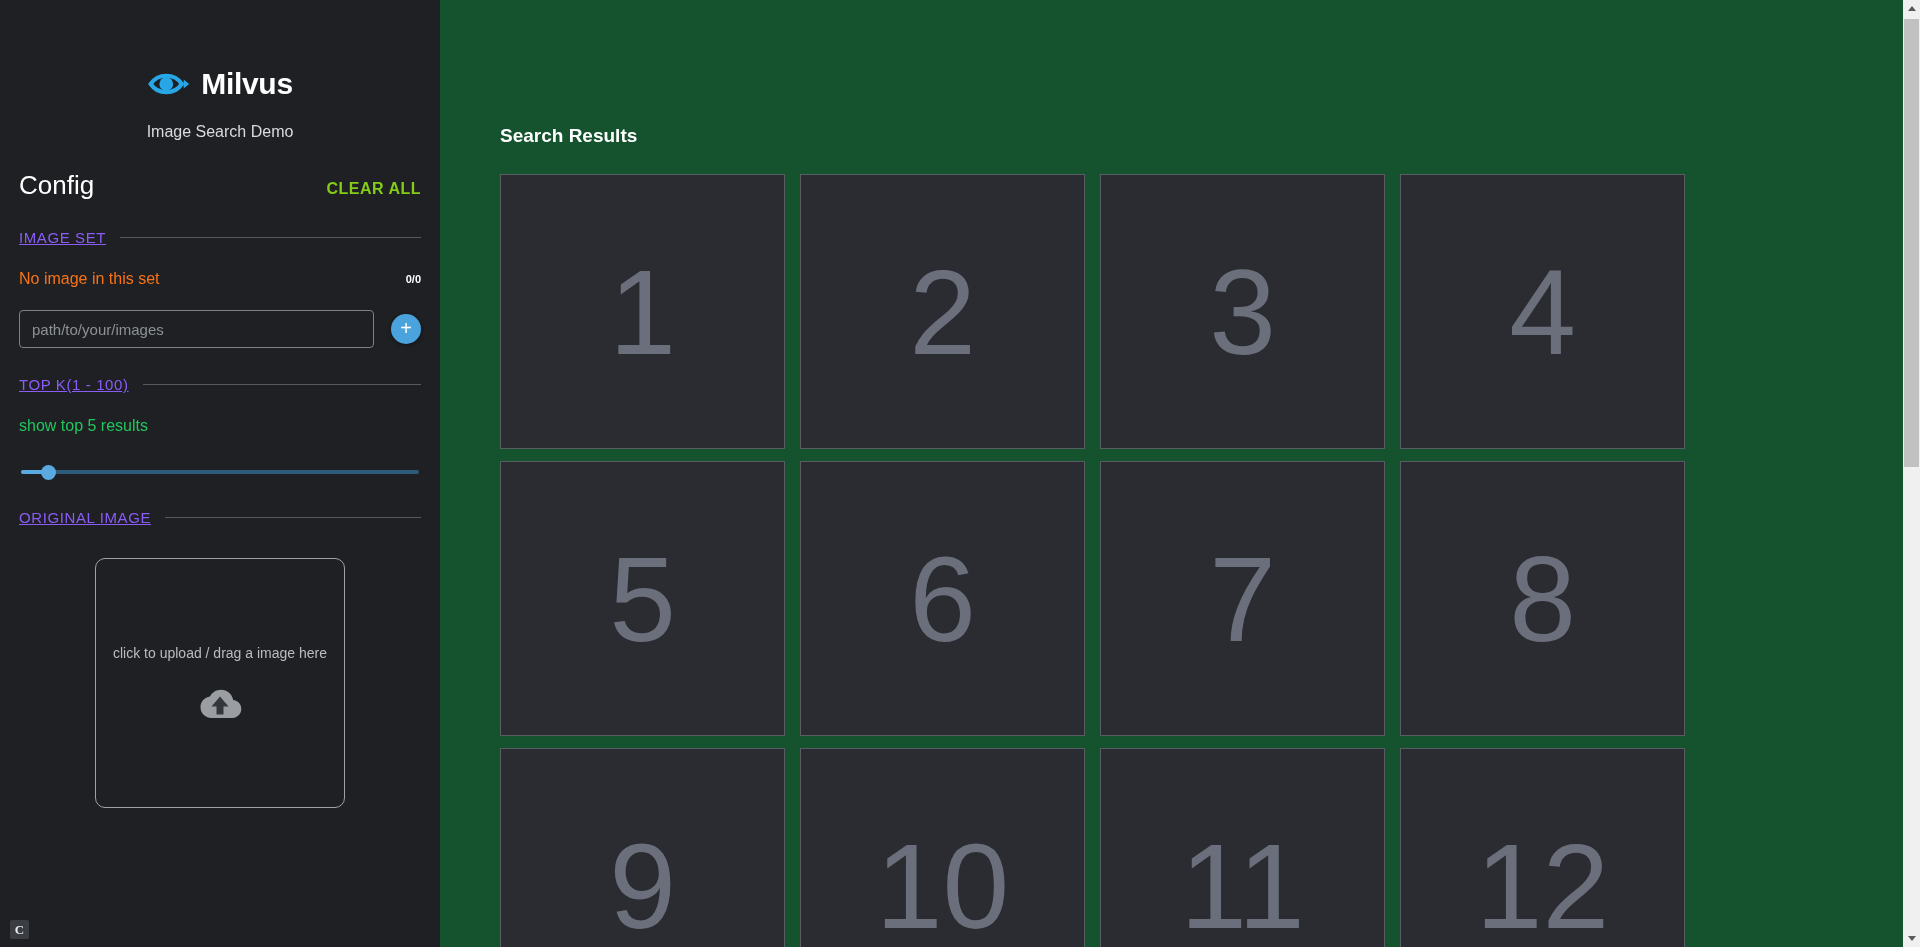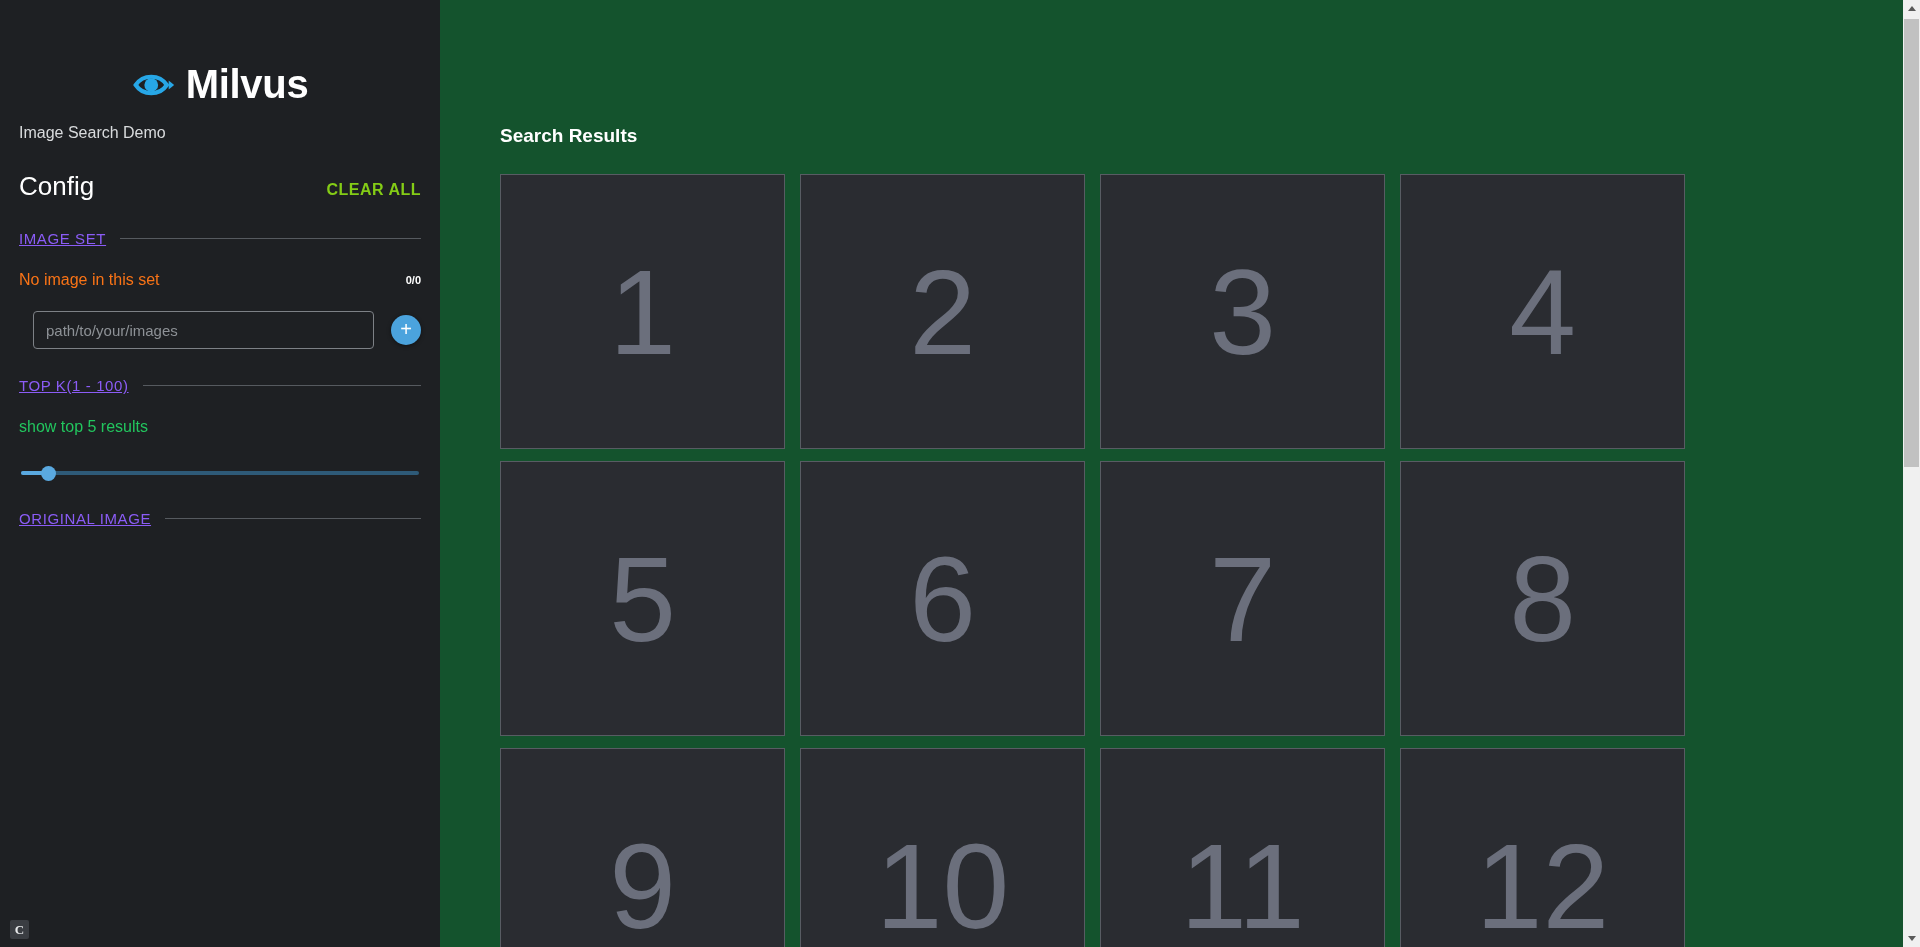--- a/index.html
+++ b/index.html
@@ -20,25 +20,25 @@
     position: relative;
     padding: 0 19px;
   }
   .brand {
     display: flex; align-items: center; justify-content: center;
     gap: 10px;
     margin-top: 62px;
   }
   .brand-logo { width: 44px; height: 44px; display: block; }
   .brand-name {
-    font-size: 40px; font-weight: bold; color: #ffffff;
+    font-size: 30px; font-weight: bold; color: #ffffff;
     letter-spacing: -0.3px;
   }
   .brand-sub {
-    text-align: left; color: #d9dbdd; font-size: 16px;
+    text-align: center; color: #d9dbdd; font-size: 16px;
     margin-top: 17px;
   }
   .config-row {
     display: flex; align-items: baseline; justify-content: space-between;
     margin-top: 29px;
   }
   .config-title { font-size: 26px; font-weight: normal; color: #ffffff; }
   .clear-all {
     font-size: 16px; font-weight: bold; color: #84cc16;
     letter-spacing: 0.5px; cursor: pointer; background: none;
@@ -69,21 +69,20 @@
   .path-input {
     flex: 1; height: 38px;
     background: transparent;
     border: 1px solid #7d8186;
     border-radius: 4px;
     color: #e6e8ea;
     font-size: 15px;
     font-family: inherit;
     padding: 0 12px;
     outline: none;
-    margin-left: 14px;
   }
   .path-input::placeholder { color: #8d9196; }
   .add-btn {
     width: 30px; height: 30px; border-radius: 50%;
     background: #4ba3dd; border: none;
     display: flex; align-items: center; justify-content: center;
     cursor: pointer; flex: 0 0 30px;
     box-shadow: 0 1px 4px rgba(0,0,0,.45);
   }
   .add-btn .plus {
@@ -251,20 +250,31 @@
       <div class="slider-track"></div>
       <div class="slider-fill"></div>
       <div class="slider-thumb"></div>
     </div>
 
     <div class="section-head">
       <span class="label">ORIGINAL IMAGE</span>
       <span class="rule"></span>
     </div>
 
+    <div class="upload-box">
+      <div class="upload-text">click to upload / drag a image here</div>
+      <span>
+        <svg class="cloud-icon" width="46" height="34" viewBox="0 0 46 34" aria-hidden="true">
+          <path d="M36.2 13.1 C35.3 7.2 30.2 2.7 24 2.7 C19.1 2.7 14.9 5.5 12.9 9.6
+                   C7.6 10.2 3.5 14.7 3.5 20.2 C3.5 26.1 8.3 30.9 14.2 30.9
+                   L35.4 30.9 C40.3 30.9 44.3 26.9 44.3 22 C44.3 17.3 40.7 13.5 36.2 13.1 Z" fill="#9a9ea2"></path>
+          <path d="M23 9.5 L31.5 19.5 L26.5 19.5 L26.5 27.5 L19.5 27.5 L19.5 19.5 L14.5 19.5 Z" fill="#34363b"></path>
+        </svg>
+      </span>
+    </div>
 
     <div class="corner-badge">C</div>
   </aside>
 
   <section class="main">
     <h1 class="main-title">Search Results</h1>
 
     <div class="grid">
       <div class="card">
           <span class="num">1</span>

